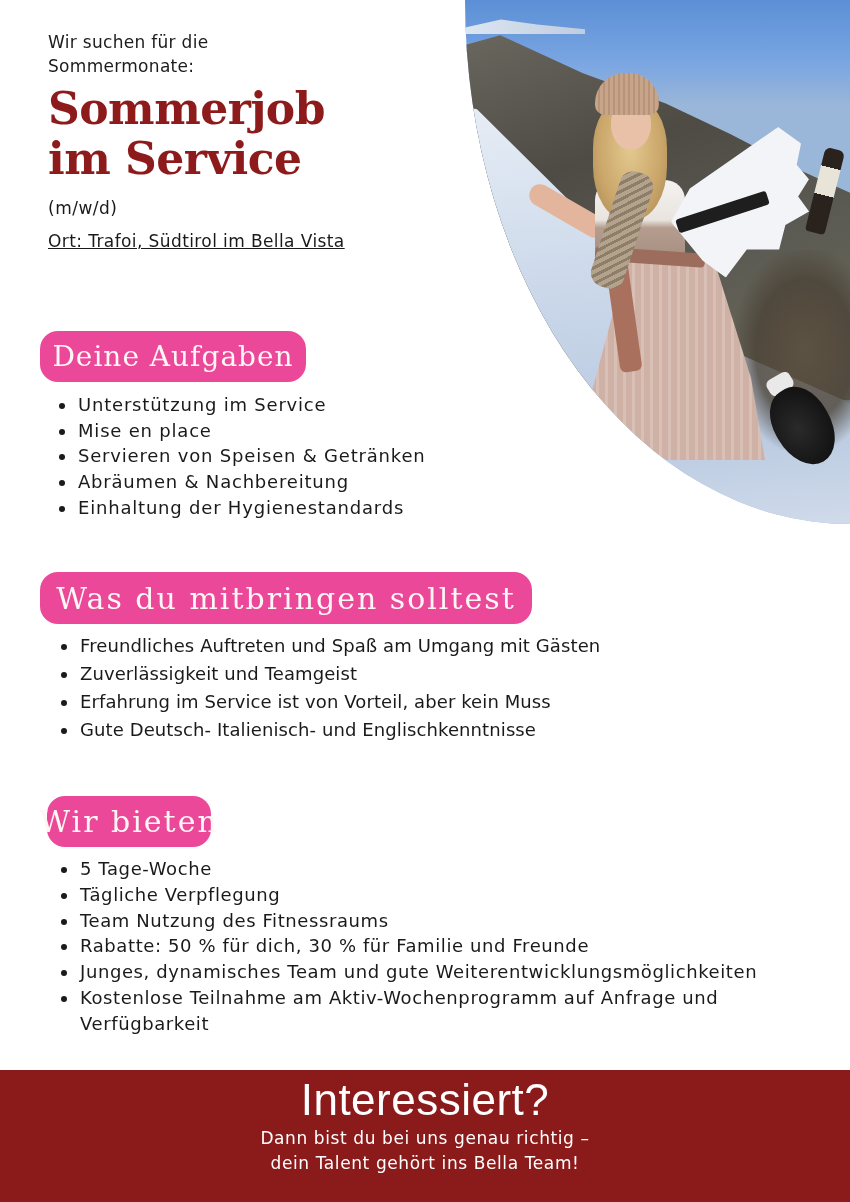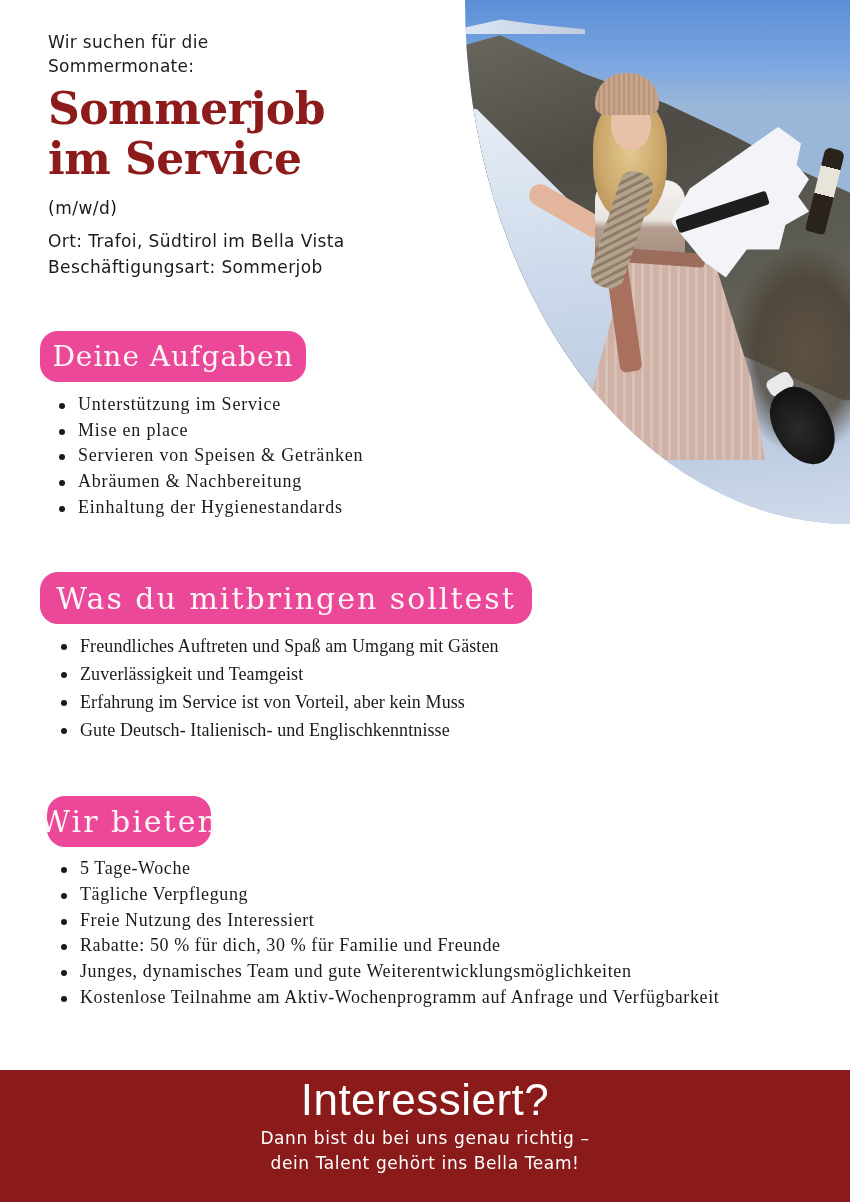--- a/index.html
+++ b/index.html
@@ -100,33 +100,33 @@
       background: #e9e9ea; transform: rotate(-30deg); border-radius: 6px;
     }
 
     .intro { position: absolute; left: 48px; top: 30px; width: 400px; }
     .intro .lead { font-size: 17px; line-height: 24px; color: #1c1c1c; letter-spacing: 0.3px; }
     .intro .title {
       font-family: "DejaVu Serif", serif; color: #8e1b1b;
       font-size: 44px; line-height: 50px; margin-top: 6px; letter-spacing: -0.5px;
     }
     .intro .mwd { font-size: 17px; margin-top: 14px; letter-spacing: 0.5px; }
-    .intro .meta { font-size: 17px; line-height: 26px; margin-top: 10px; letter-spacing: 0.4px; }
+    .intro .meta { font-size: 17px; line-height: 26px; margin-top: 10px; letter-spacing: 0.4px; text-decoration: underline; }
 
     .pill {
       position: absolute; background: #ec4899; color: #fdf6f4;
       font-family: "DejaVu Serif", serif; border-radius: 18px;
       display: flex; align-items: center; justify-content: center; white-space: nowrap;
       letter-spacing: 1px;
     }
     .pill-1 { left: 40px; top: 331px; width: 266px; height: 51px; font-size: 28px; }
     .pill-2 { left: 40px; top: 572px; width: 492px; height: 52px; font-size: 30px; letter-spacing: 2px; }
     .pill-3 { left: 47px; top: 796px; width: 164px; height: 51px; font-size: 30px; letter-spacing: 2px; }
 
-    ul.list { position: absolute; list-style: none; font-family: Liberation Serif, serif; }
+    ul.list { position: absolute; list-style: none; }
     ul.list li { position: relative; padding-left: 22px; color: #1a1a1a; }
     ul.list li::before {
       content: ""; position: absolute; left: 3px; width: 6px; height: 6px; border-radius: 50%; background: #1a1a1a;
     }
     .list-1 { left: 56px; top: 392px; font-size: 18px; line-height: 25.7px; letter-spacing: 0.8px; }
     .list-1 li::before { top: 11px; }
     .list-2 { left: 58px; top: 632px; font-size: 18px; line-height: 28px; letter-spacing: 0.1px; }
     .list-2 li::before { top: 12px; }
     .list-3 { left: 58px; top: 856px; width: 780px; font-size: 18px; line-height: 25.8px; letter-spacing: 0.6px; }
     .list-3 li::before { top: 11px; }
@@ -167,21 +167,20 @@
     <div>Wir suchen für die</div>
     <div>Sommermonate:</div>
   </div>
   <h1 class="title">
     <div>Sommerjob</div>
     <div>im Service</div>
   </h1>
   <div class="mwd">(m/w/d)</div>
   <div class="meta">
     <div>Ort: Trafoi, Südtirol im Bella Vista</div>
-    <div>Beschäftigungsart: Sommerjob</div>
   </div>
 </div>
 
 <div class="pill pill-1">Deine Aufgaben</div>
 <ul class="list list-1">
   <li>Unterstützung im Service</li>
   <li>Mise en place</li>
   <li>Servieren von Speisen &amp; Getränken</li>
   <li>Abräumen &amp; Nachbereitung</li>
   <li>Einhaltung der Hygienestandards</li>
@@ -192,21 +191,21 @@
   <li>Freundliches Auftreten und Spaß am Umgang mit Gästen</li>
   <li>Zuverlässigkeit und Teamgeist</li>
   <li>Erfahrung im Service ist von Vorteil, aber kein Muss</li>
   <li>Gute Deutsch- Italienisch- und Englischkenntnisse</li>
 </ul>
 
 <div class="pill pill-3">Wir bieten</div>
 <ul class="list list-3">
   <li>5 Tage-Woche</li>
   <li>Tägliche Verpflegung</li>
-  <li>Freie Nutzung des Interessiert</li>
+  <li>Team Nutzung des Fitnessraums</li>
   <li>Rabatte: 50 % für dich, 30 % für Familie und Freunde</li>
   <li>Junges, dynamisches Team und gute Weiterentwicklungsmöglichkeiten</li>
   <li>Kostenlose Teilnahme am Aktiv-Wochenprogramm auf Anfrage und Verfügbarkeit</li>
 </ul>
 
 <div class="footer">
   <div class="cta">Interessiert?</div>
   <div class="sub">
     <div>Dann bist du bei uns genau richtig –</div>
     <div>dein Talent gehört ins Bella Team!</div>

